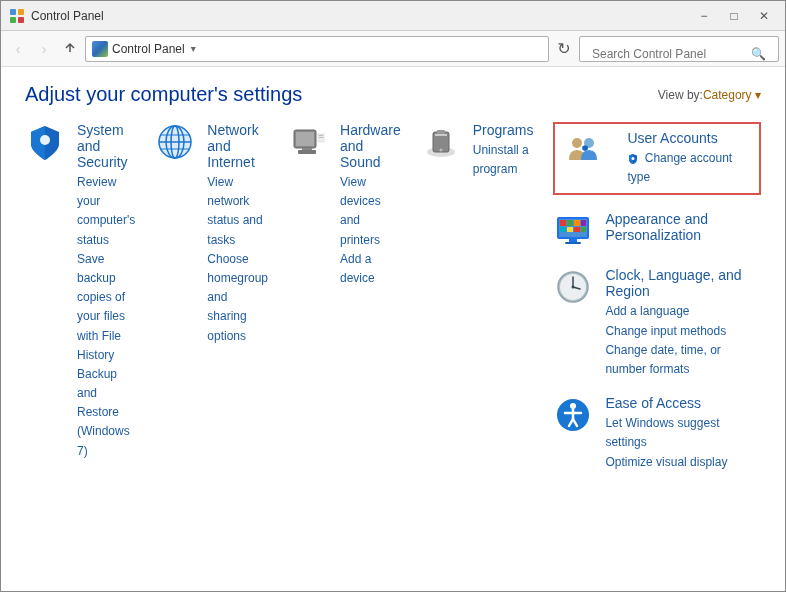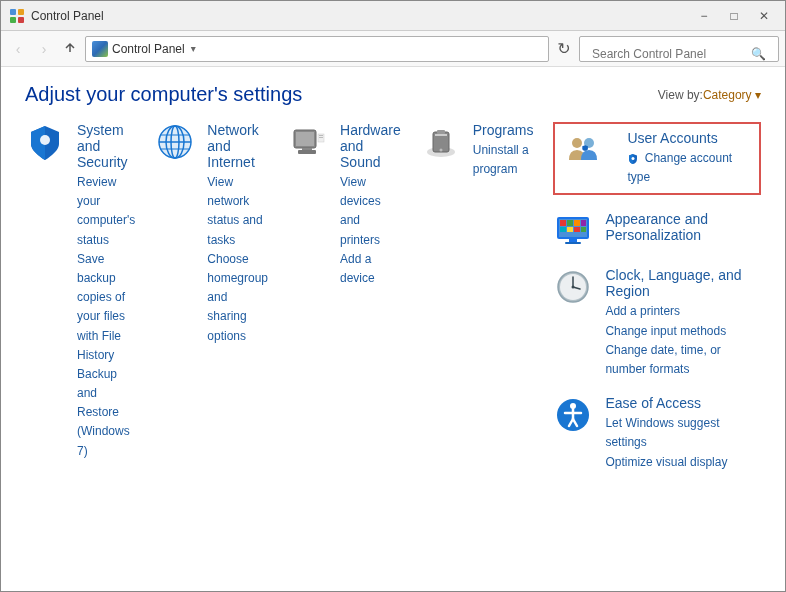--- a/index.html
+++ b/index.html
@@ -439,21 +439,21 @@
           <svg width="40" height="40" viewBox="0 0 40 40">
             <circle cx="20" cy="20" r="15" fill="#b0bec5" stroke="#90a4ae" stroke-width="1.5"></circle>
             <circle cx="20" cy="20" r="13" fill="#eceff1"></circle>
             <line x1="20" y1="20" x2="20" y2="10" stroke="#37474f" stroke-width="1.5" stroke-linecap="round"></line>
             <line x1="20" y1="20" x2="27" y2="22" stroke="#37474f" stroke-width="1.5" stroke-linecap="round"></line>
             <circle cx="20" cy="20" r="1.5" fill="#37474f"></circle>
           </svg>
         </div>
         <div class="category-text">
           <h3>Clock, Language, and Region</h3>
-          <a>Add a printers</a>
+          <a>Add a language</a>
           <a>Change input methods</a>
           <a>Change date, time, or number formats</a>
         </div>
       </div>
 
       <div class="category-item">
         <div class="category-icon icon-access">
           <svg width="40" height="40" viewBox="0 0 40 40">
             <circle cx="20" cy="20" r="16" fill="#1976d2"></circle>
 

